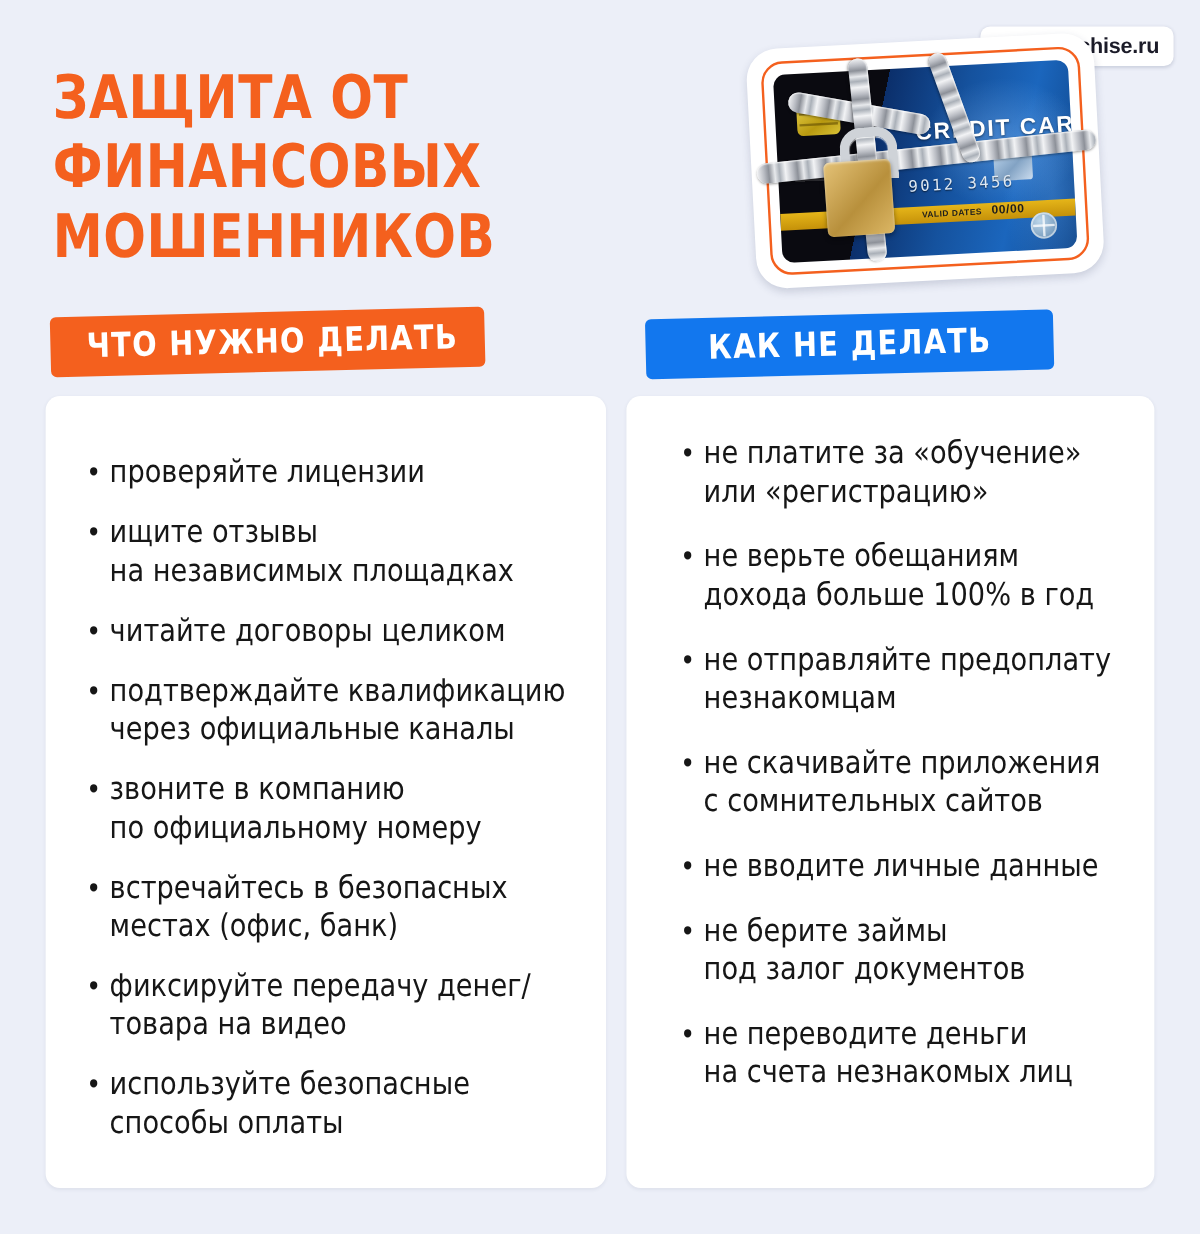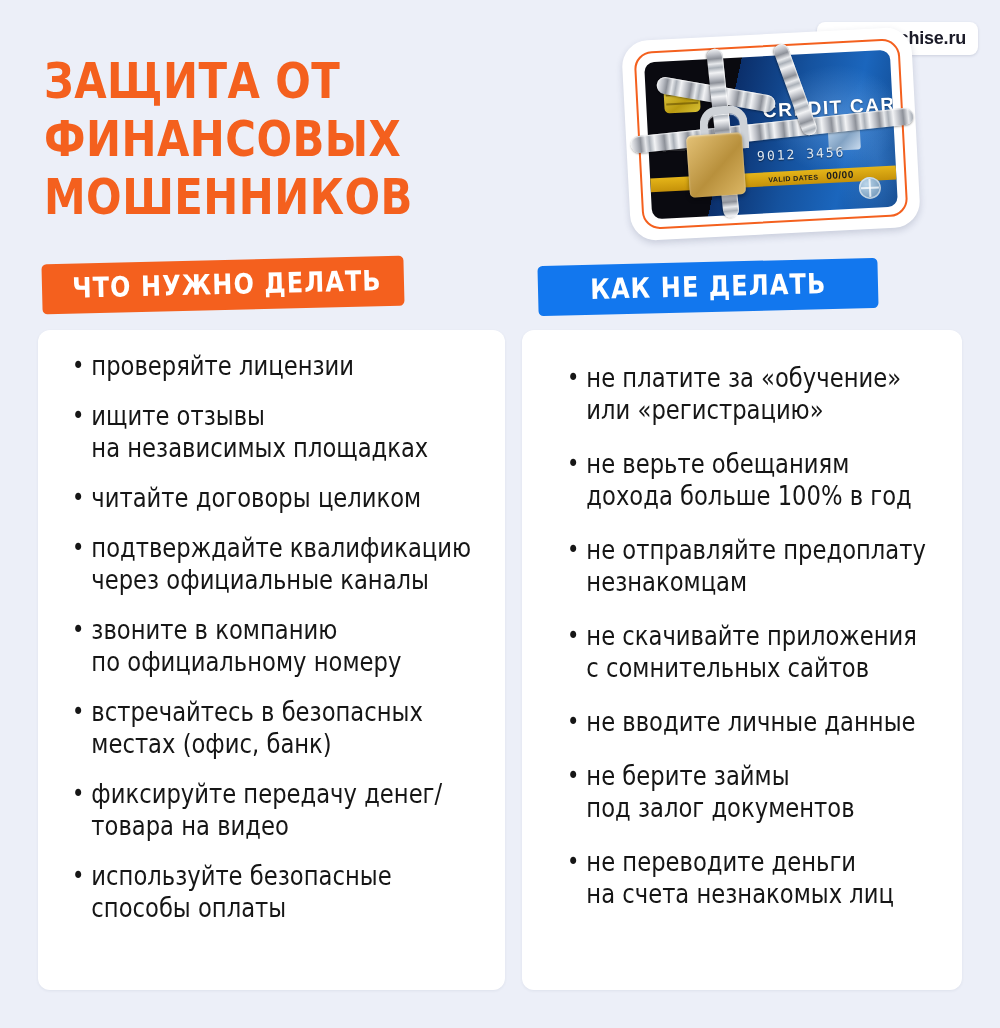--- a/index.html
+++ b/index.html
@@ -274,21 +274,21 @@
   .panel-left  { left: 38px;  top: 330px; width: 467px; height: 660px; }
   .panel-right { left: 522px; top: 330px; width: 440px; height: 660px; }
 
   .list {
     position: absolute;
     left: 0; right: 0;
     padding: 0;
     margin: 0;
     list-style: none;
   }
-  .list-left  { top: 20px; padding-left: 32px; padding-right: 16px; }
+  .list-left  { top: 48px; padding-left: 32px; padding-right: 16px; }
   .list-right { top: 32px; padding-left: 43px; padding-right: 10px; }
 
   .list li {
     position: relative;
     color: #161616;
     font-family: "DejaVu Sans Condensed", "Liberation Sans Narrow", "Liberation Sans", sans-serif;
     font-size: 26px;
     line-height: 32px;
     padding-left: 22px;
     margin-bottom: 18px;

